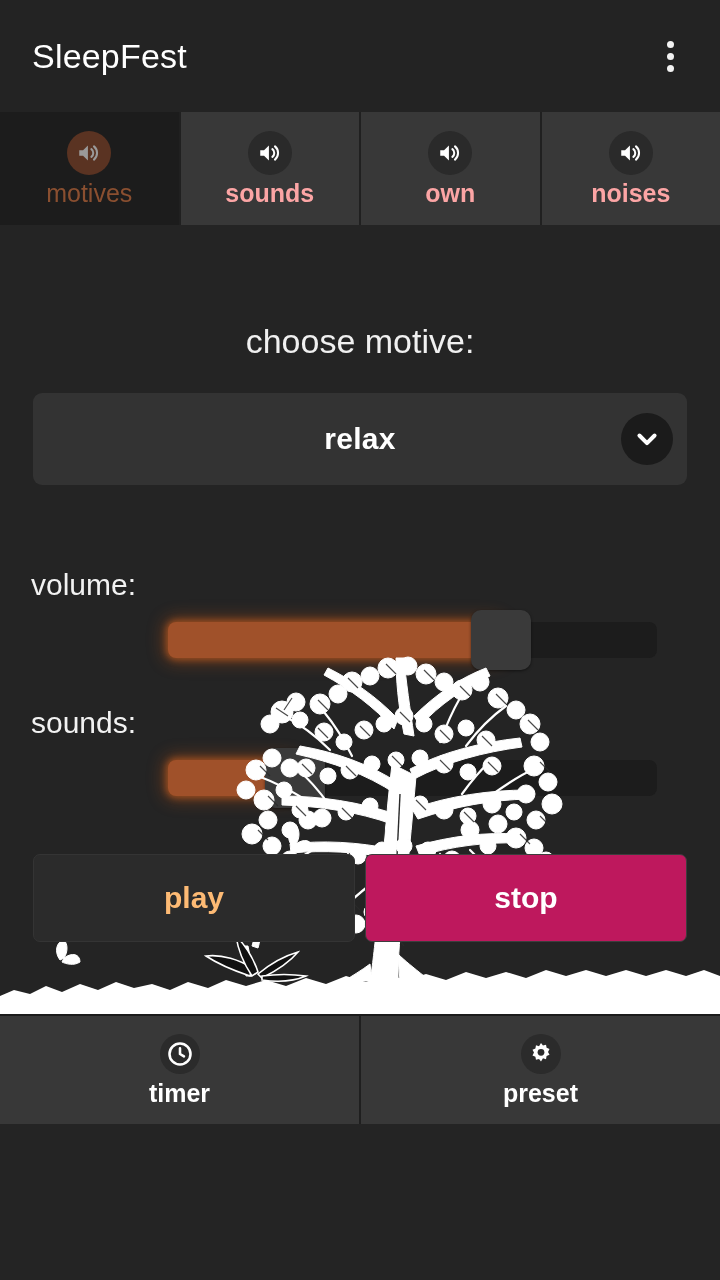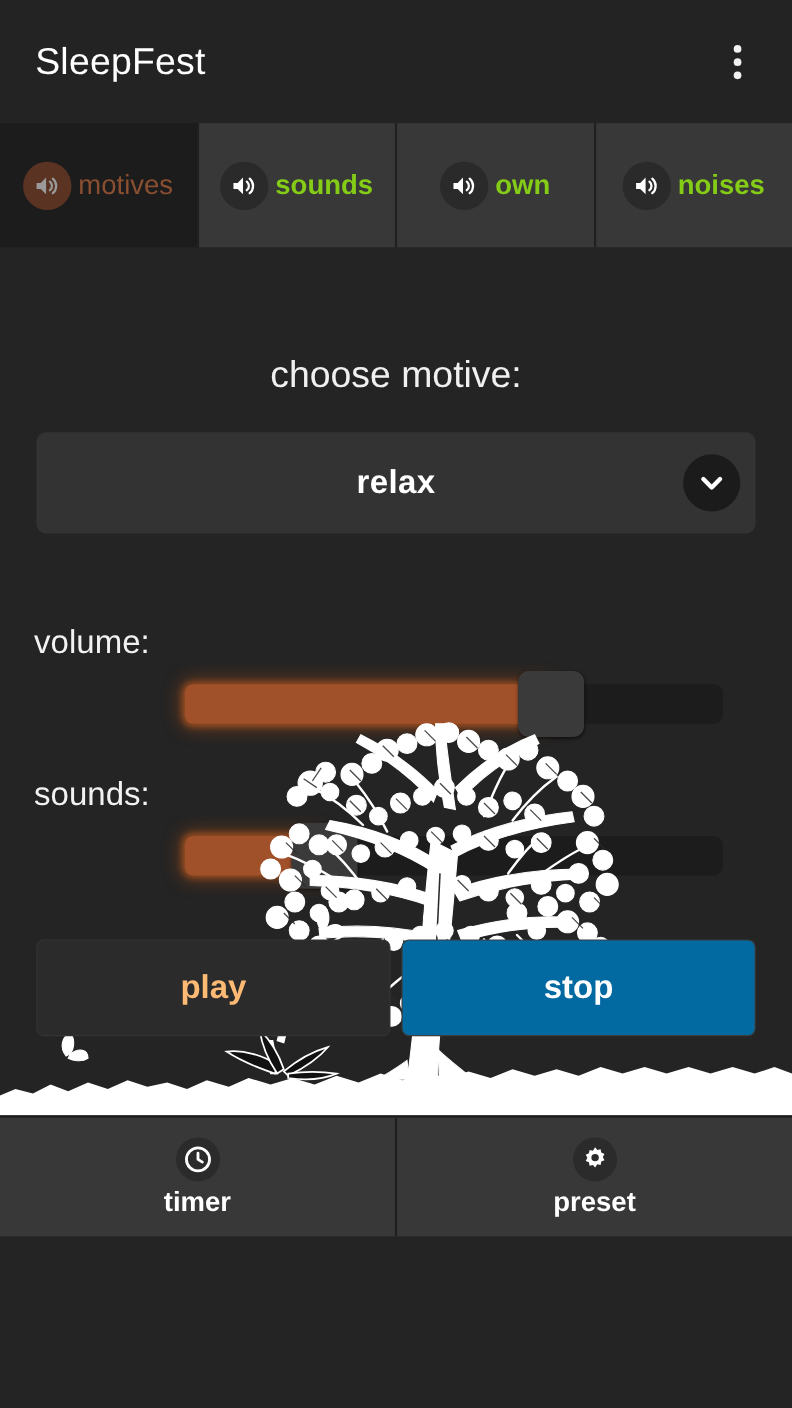--- a/index.html
+++ b/index.html
@@ -62,21 +62,21 @@
     height: 113px;
     flex: 0 0 113px;
     display: flex;
     background: #262626;
   }
   .tab {
     flex: 1 1 0;
     background: #383838;
     border-right: 2px solid #202020;
     display: flex;
-    flex-direction: row;
+    flex-direction: column;
     align-items: center;
     justify-content: center;
     gap: 6px;
     cursor: pointer;
     position: relative;
   }
   .tab:last-child { border-right: none; }
   .tab.active {
     background: #1c1c1c;
     border-right: 2px solid #202020;
@@ -88,21 +88,21 @@
     background: #2a2a2a;
     display: flex;
     align-items: center;
     justify-content: center;
   }
   .tab.active .tab-icon { background: #5a3322; }
   .tab-icon svg { display: block; }
   .tab-label {
     font-size: 25px;
     font-weight: 700;
-    color: #84cc16;
+    color: #fca5a5;
     line-height: 1;
   }
   .tab.active .tab-label { color: #8a4f30; font-weight: 500; }
 
   
   .content {
     flex: 1 1 auto;
     position: relative;
     background: #242424;
     overflow: hidden;
@@ -198,21 +198,21 @@
   .btn-row {
     display: flex;
     gap: 10px;
     margin: 44px 33px 0 33px;
     position: relative;
     z-index: 3;
   }
   .ctl-btn {
     flex: 1 1 0;
     height: 88px;
-    background: #0369a1;
+    background: #be185d;
     border: 1px solid #3d3d3d;
     border-radius: 7px;
     display: flex;
     align-items: center;
     justify-content: center;
     font-size: 30px;
     font-weight: 700;
     color: #ffffff;
     cursor: pointer;
   }

